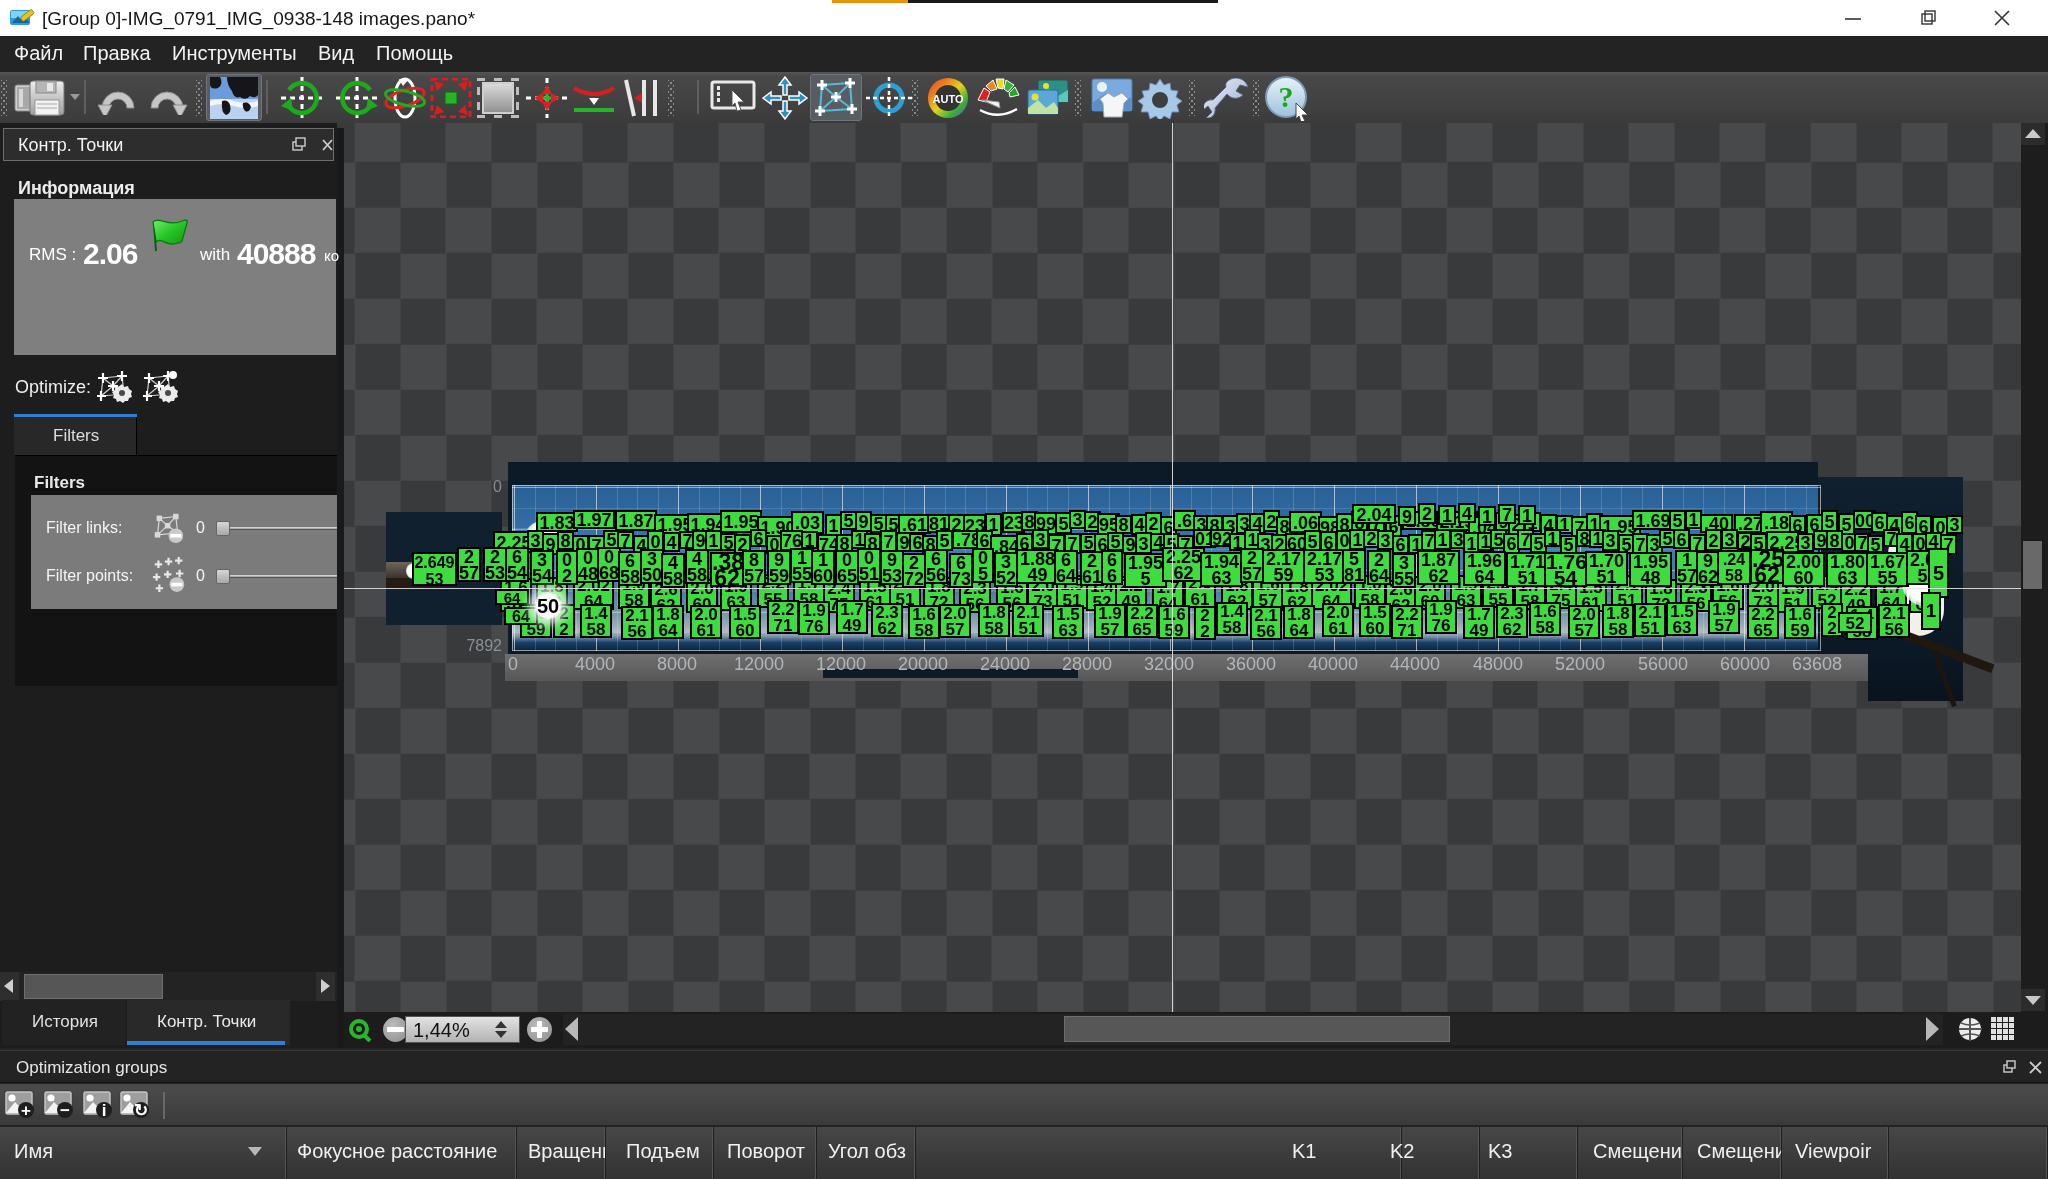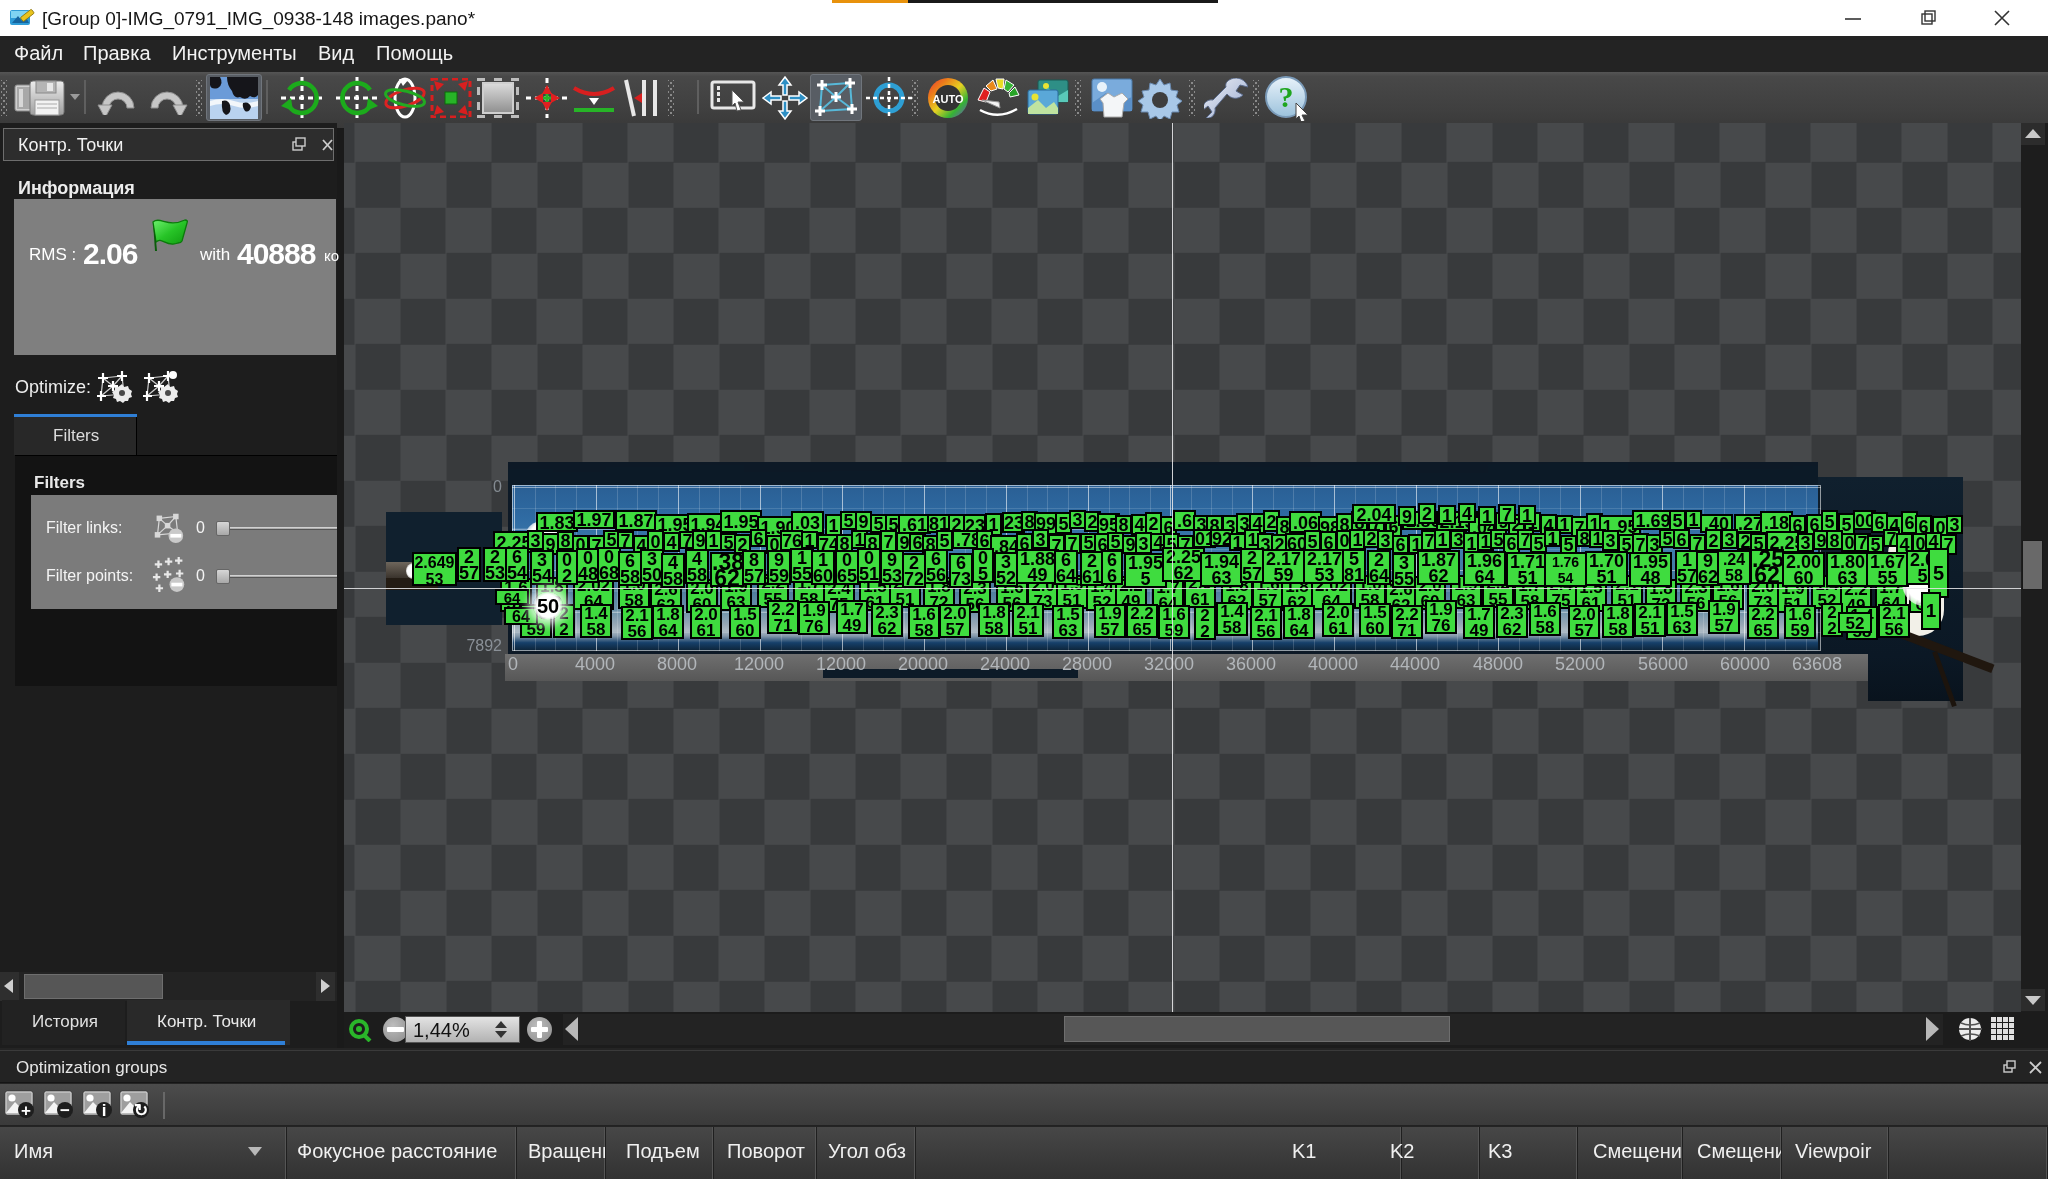--- a/index.html
+++ b/index.html
@@ -777,21 +777,21 @@
       <div class="gb" style="left:1200px;top:552px;width:43px;height:35px;font-size:18px;line-height:16px">1.94<br>63</div>
       <div class="gb" style="left:1240px;top:548px;width:24px;height:35px;font-size:18px;line-height:16px">2<br>57</div>
       <div class="gb" style="left:1262px;top:549px;width:43px;height:35px;font-size:18px;line-height:16px">2.17<br>59</div>
       <div class="gb" style="left:1303px;top:549px;width:43px;height:35px;font-size:18px;line-height:16px">2.17<br>53</div>
       <div class="gb" style="left:1342px;top:549px;width:24px;height:35px;font-size:18px;line-height:16px">5<br>81</div>
       <div class="gb" style="left:1367px;top:550px;width:24px;height:35px;font-size:18px;line-height:16px">2<br>64</div>
       <div class="gb" style="left:1392px;top:553px;width:24px;height:35px;font-size:18px;line-height:16px">3<br>55</div>
       <div class="gb" style="left:1417px;top:550px;width:43px;height:35px;font-size:18px;line-height:16px">1.87<br>62</div>
       <div class="gb" style="left:1463px;top:551px;width:43px;height:35px;font-size:18px;line-height:16px">1.96<br>64</div>
       <div class="gb" style="left:1506px;top:552px;width:43px;height:35px;font-size:18px;line-height:16px">1.71<br>51</div>
-      <div class="gb" style="left:1544px;top:552px;width:43px;height:35px;font-size:14px;line-height:16px">1.76<br>54</div>
+      <div class="gb" style="left:1544px;top:552px;width:43px;height:35px;font-size:21px;line-height:16px">1.76<br>54</div>
       <div class="gb" style="left:1585px;top:551px;width:43px;height:35px;font-size:18px;line-height:16px">1.70<br>51</div>
       <div class="gb" style="left:1629px;top:552px;width:43px;height:35px;font-size:18px;line-height:16px">1.95<br>48</div>
       <div class="gb" style="left:1675px;top:550px;width:24px;height:35px;font-size:18px;line-height:16px">1<br>57</div>
       <div class="gb" style="left:1696px;top:551px;width:24px;height:35px;font-size:18px;line-height:16px">9<br>62</div>
       <div class="gb" style="left:1717px;top:550px;width:34px;height:35px;font-size:16px;line-height:16px">.24<br>58</div>
       <div class="gb" style="left:1750px;top:549px;width:34px;height:35px;font-size:23px;line-height:16px">.25<br>62</div>
       <div class="gb" style="left:1782px;top:552px;width:43px;height:35px;font-size:18px;line-height:16px">2.00<br>60</div>
       <div class="gb" style="left:1826px;top:552px;width:43px;height:35px;font-size:18px;line-height:16px">1.80<br>63</div>
       <div class="gb" style="left:1866px;top:552px;width:43px;height:35px;font-size:18px;line-height:16px">1.67<br>55</div>
       <div class="gb" style="left:1906px;top:550px;width:43px;height:35px;font-size:18px;line-height:16px">2.00<br>58</div>

